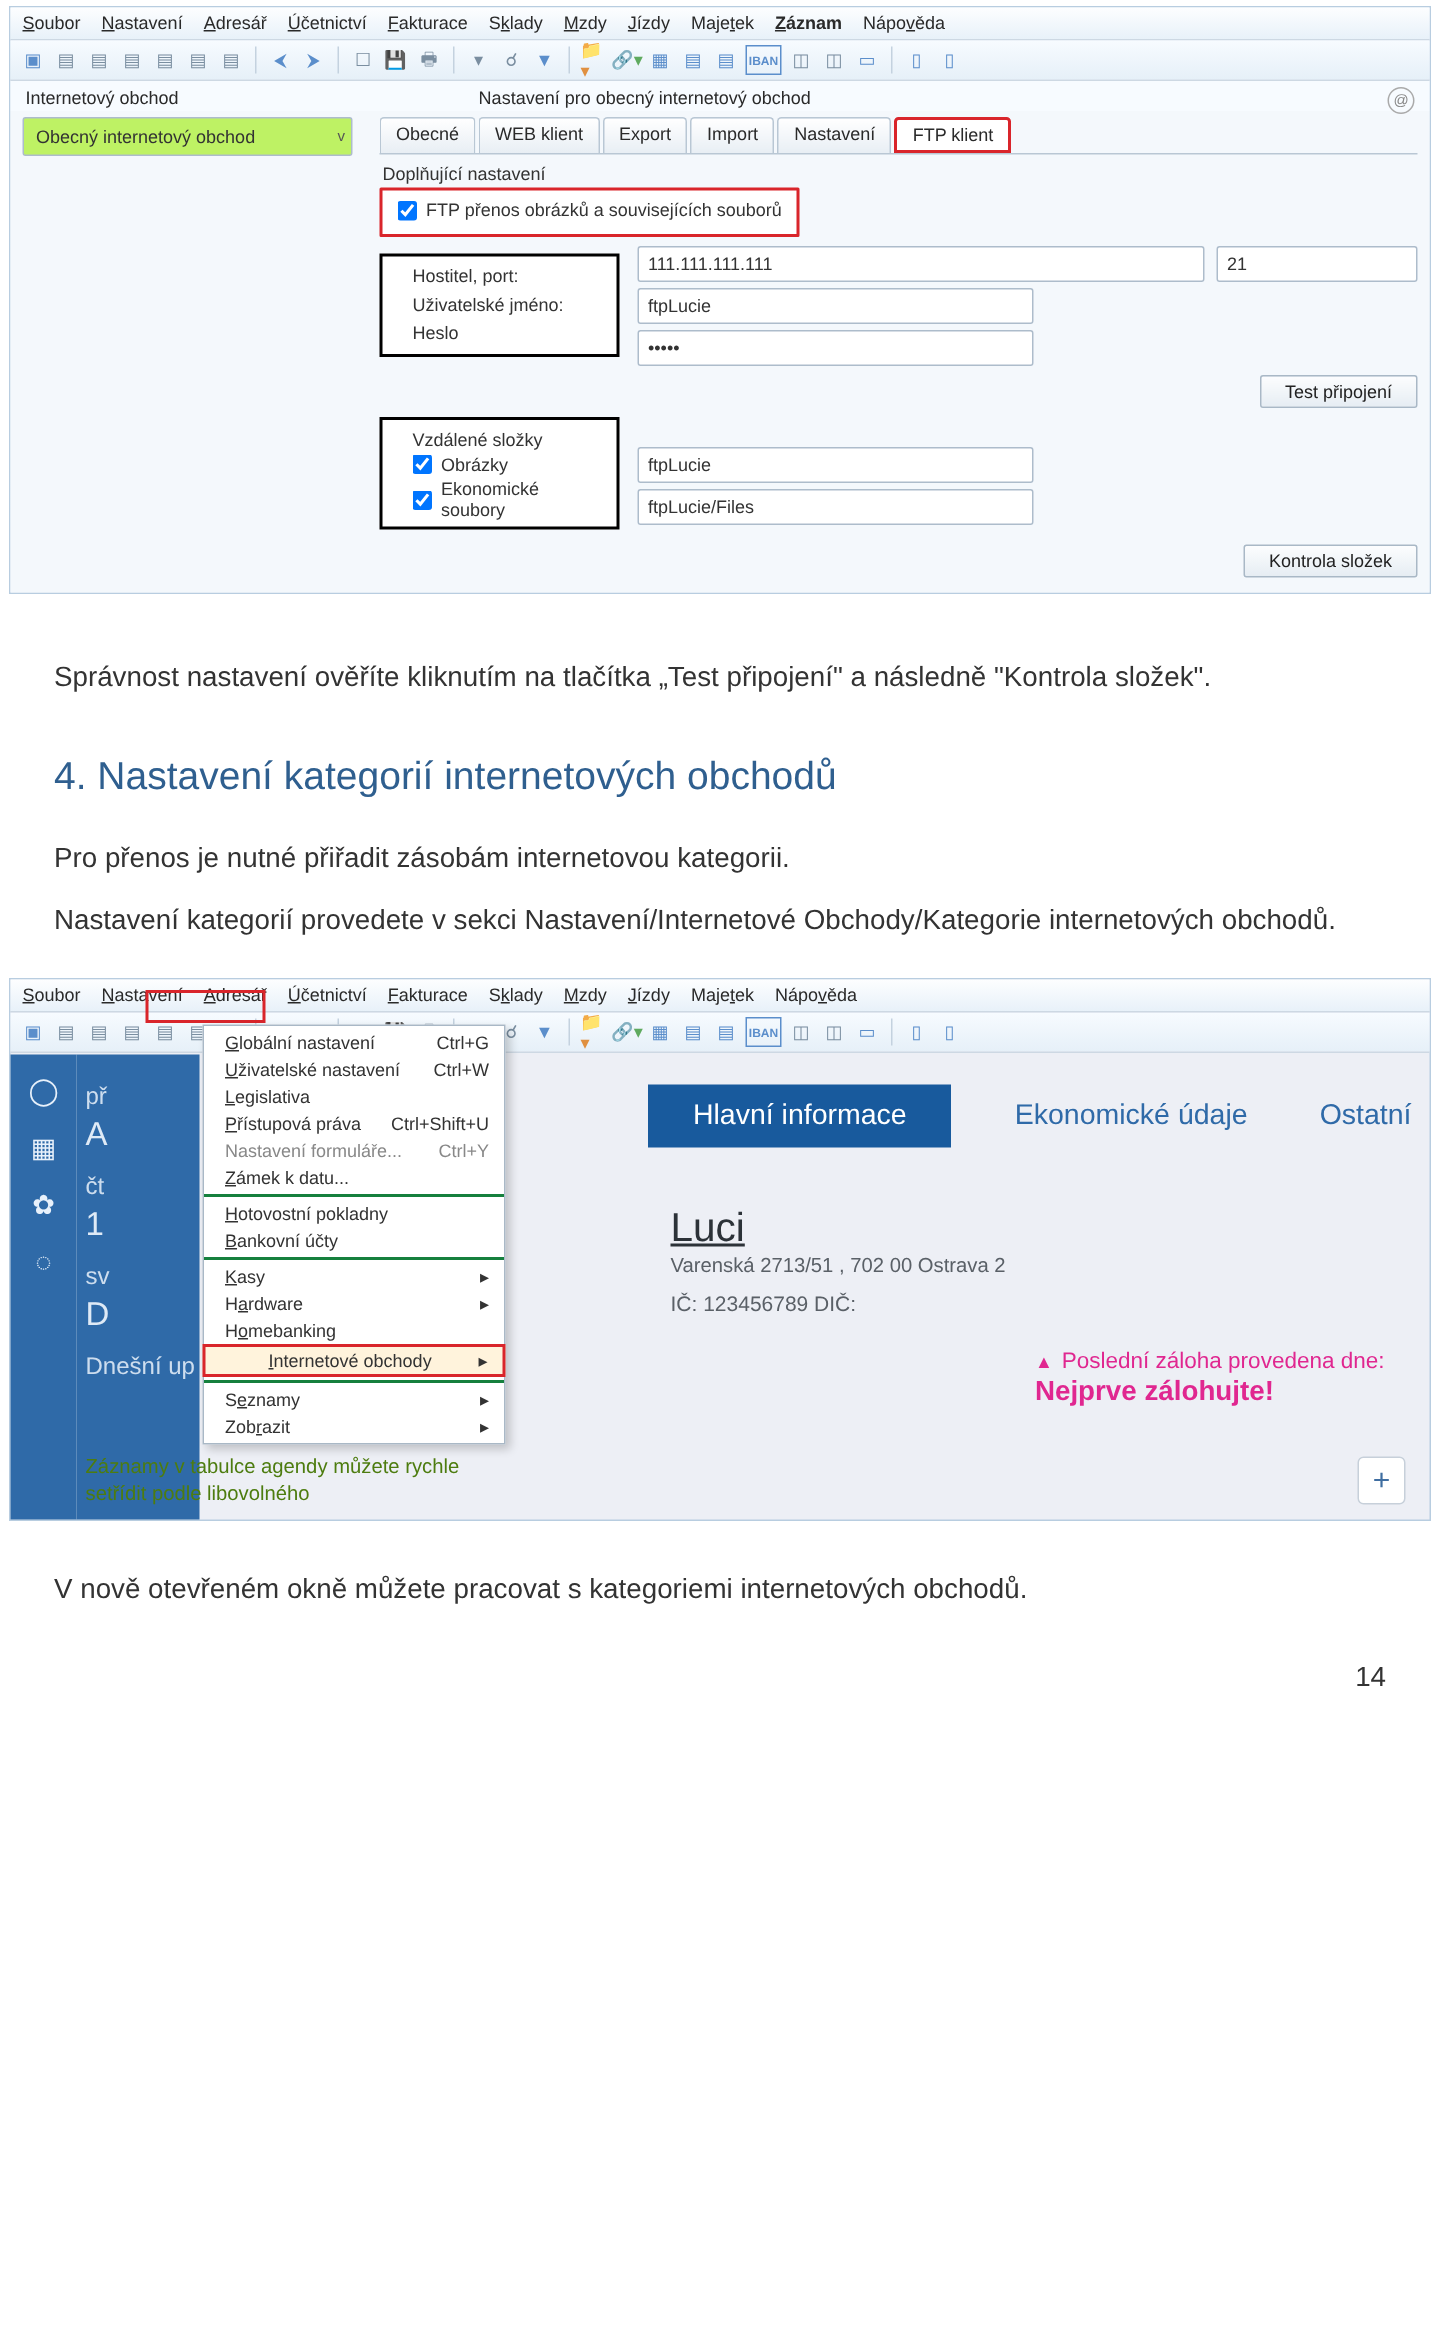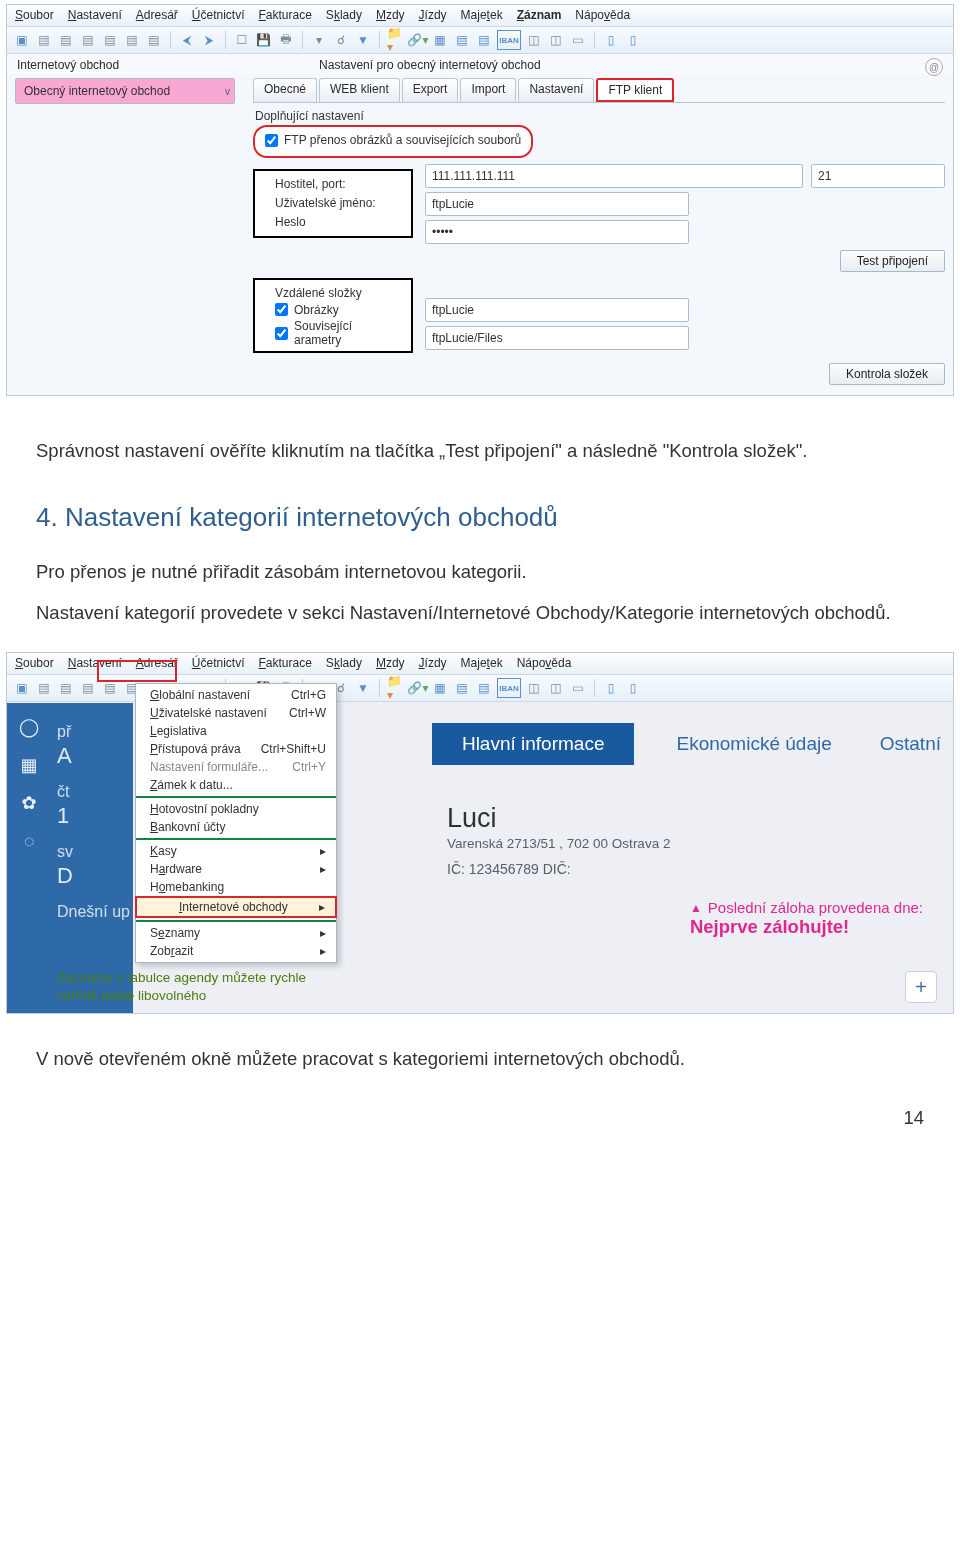--- a/index.html
+++ b/index.html
@@ -53,21 +53,21 @@
   .breadcrumbs .crumb { font-weight:400; }
   .pane {
     display:flex;
     padding:4px 8px 10px 8px;
     background:#f4f8fc;
     gap:18px;
   }
   .leftpane { width:220px; }
   .combo {
     display:flex; align-items:center; justify-content:space-between;
-    background:#f9a8d4; border:1px solid #adbccb; border-radius:2px;
+    background:#bef264; border:1px solid #adbccb; border-radius:2px;
     padding:2px 4px 2px 8px; height:20px;
   }
   .chev { font-size:10px; color:#555; }
   .rightpane { flex:1; }
   .tabs {
     display:flex;
     gap:2px;
     margin-bottom:2px;
     border-bottom:1px solid #b9c7d4;
   }
@@ -81,21 +81,21 @@
   }
   .tab.active {
     border:2px solid #d9252b;
     border-bottom:2px solid #d9252b;
     background:#fff;
   }
   .section-label { margin:6px 0 2px 2px; color:#333; }
   .panel {
     background:#fff;
     border:1px solid #c2cfda;
-    border-radius:14px;
+    border-radius:1px;
     padding:6px 8px;
   }
   .redbox { border:2px solid #d9252b !important; }
   .chk {
     display:inline-flex; align-items:center; gap:6px;
   }
   .chk input { width:13px; height:13px; margin:0; }
   .row { display:flex; align-items:center; gap:12px; margin-top:6px; }
   .labelcol {
     width:160px;
@@ -220,21 +220,21 @@
     background:#fff3dc;
     border:2px solid #d9252b;
     margin:-1px -1px 0 -1px;
   }
   .company {
     position:absolute;
     left:440px;
     top:150px;
     color:#2c3238;
   }
-  .company .name { font-size:27px; color:#2c3238; }
+  .company .name { font-size:27px; color:#2c3238;text-decoration:underline; }
   .company .addr { font-size:13.5px; color:#5a6067; margin-top:2px; }
   .company .ico { font-size:14px; color:#5a6067; margin-top:10px; }
   .pinkblock {
     position:absolute;
     right:30px; top:246px;
     color:#e02790;
   }
   .pinkblock .t1 { font-size:15px; display:flex; align-items:center; gap:6px; }
   .pinkblock .t1::before { content:"▲"; font-size:12px; }
   .pinkblock .t2 { font-size:18.5px; font-weight:600; }
@@ -399,21 +399,21 @@
       <div class="row">
         <div class="labelcol">
           <div class="labelbox">
             <div>Vzdálené složky</div>
             <label class="chk">
               <input type="checkbox" checked="" style="">
               <span>Obrázky</span>
             </label><br>
             <label class="chk">
               <input type="checkbox" checked="" style="">
-              <span>Související arametry</span>
+              <span>Ekonomické soubory</span>
             </label>
           </div>
         </div>
         <div style="flex:1;">
           <div style="height:18px;"></div>
           <div class="textbox" style="max-width:250px;">
               <span>ftpLucie</span>
             </div>
           <div class="textbox" style="margin-top:4px;max-width:250px;">
               <span>ftpLucie/Files</span>

